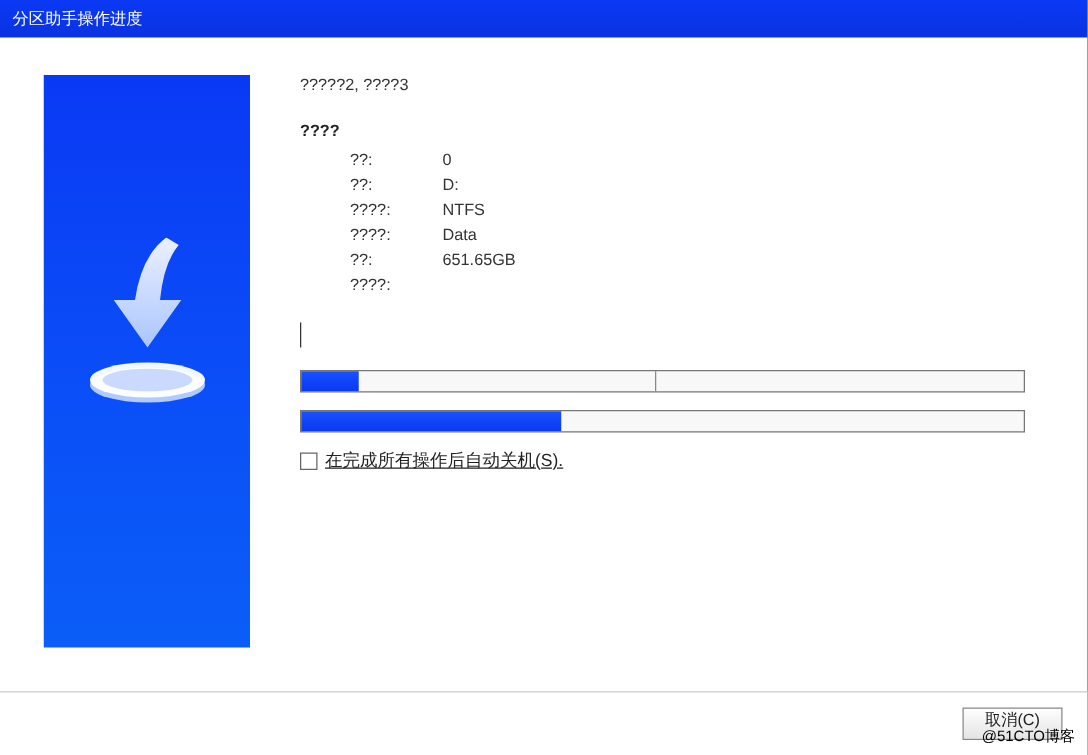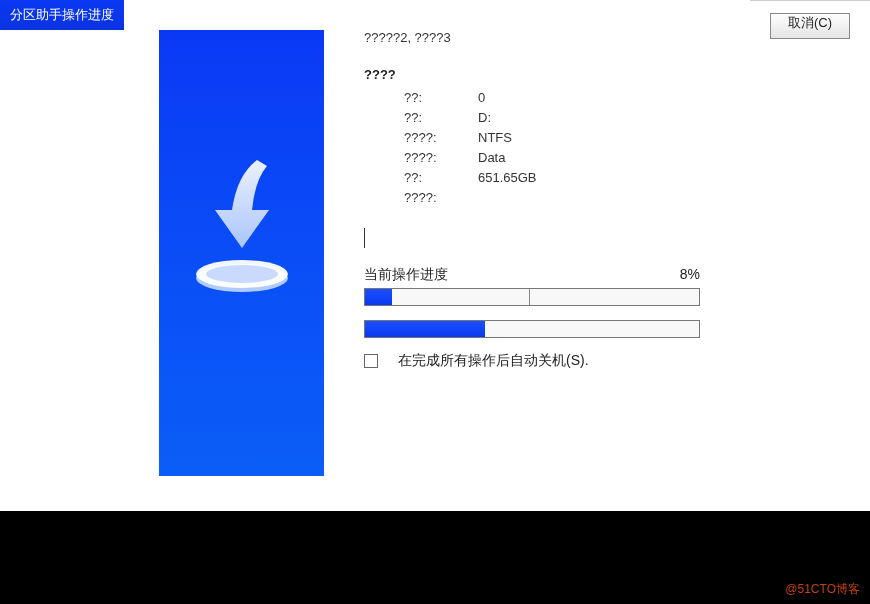--- a/index.html
+++ b/index.html
@@ -6,24 +6,24 @@
     body {
       width: 870px;
       height: 604px;
       background: #000;
       font-family: "Segoe UI", Arial, sans-serif;
       font-size: 13px;
       overflow: hidden;
     }
     .window {
       width: 870px;
-      height: 511px;
+      height: 604px;
       background: #fff;
       display: flex;
-      flex-direction: row;
+      flex-direction: column;
     }
     .titlebar {
       height: 30px;
       background: linear-gradient(to bottom, #0a39f5, #0a32e0);
       color: #fff;
       display: flex;
       align-items: center;
       padding: 0 10px;
       font-size: 13px;
       font-weight: 400;
@@ -109,23 +109,24 @@
     .tick { position:absolute; top:0; bottom:0; width:1px; background:#888; left:49%; }
     .status-text {
       font-size: 14px;
       color: #222;
       margin-top: 10px;
       margin-bottom: 40px;
     }
     .checkbox-row {
       display: flex;
       align-items: center;
-      gap: 20px;
+      gap: 6px;
       font-size: 14px;
       color: #222;
+      text-decoration: underline;
     }
     .checkbox {
       width: 14px;
       height: 14px;
       border: 1px solid #666;
       background: #fff;
     }
     .footer {
       border-top: 1px solid #ccc;
       padding: 12px 20px;
@@ -143,21 +144,21 @@
       display: flex;
       align-items: flex-start;
       justify-content: center;
       cursor: pointer;
       padding: 0 12px;
     }
     .watermark {
       position: absolute;
       bottom: 6px;
       right: 10px;
-      color: #c2410c;
+      color: #000000;
       font-size: 12px;
       z-index: 10;
     }
   </style>
 </head>
 <body>
 
 <div class="window">
 
   <div class="titlebar">
@@ -211,24 +212,20 @@
           <span class="details-value">651.65GB</span>
         </div>
         <div class="details-row">
           <span class="details-label">????:</span>
         </div>
       </div>
 
       <div class="caret"></div>
 
       <div class="progress-section">
-        <div class="progress-header">
-          <span>当前操作进度</span>
-          <span>8%</span>
-        </div>
         <div class="progress-bar-outer">
           <div class="progress-bar-inner" style="width:8%"></div>
           <div class="tick"></div>
         </div>
       </div>
 
       <div class="progress-section">
         <div class="progress-bar-outer">
           <div class="progress-bar-inner" style="width:36%"></div>
         </div>

